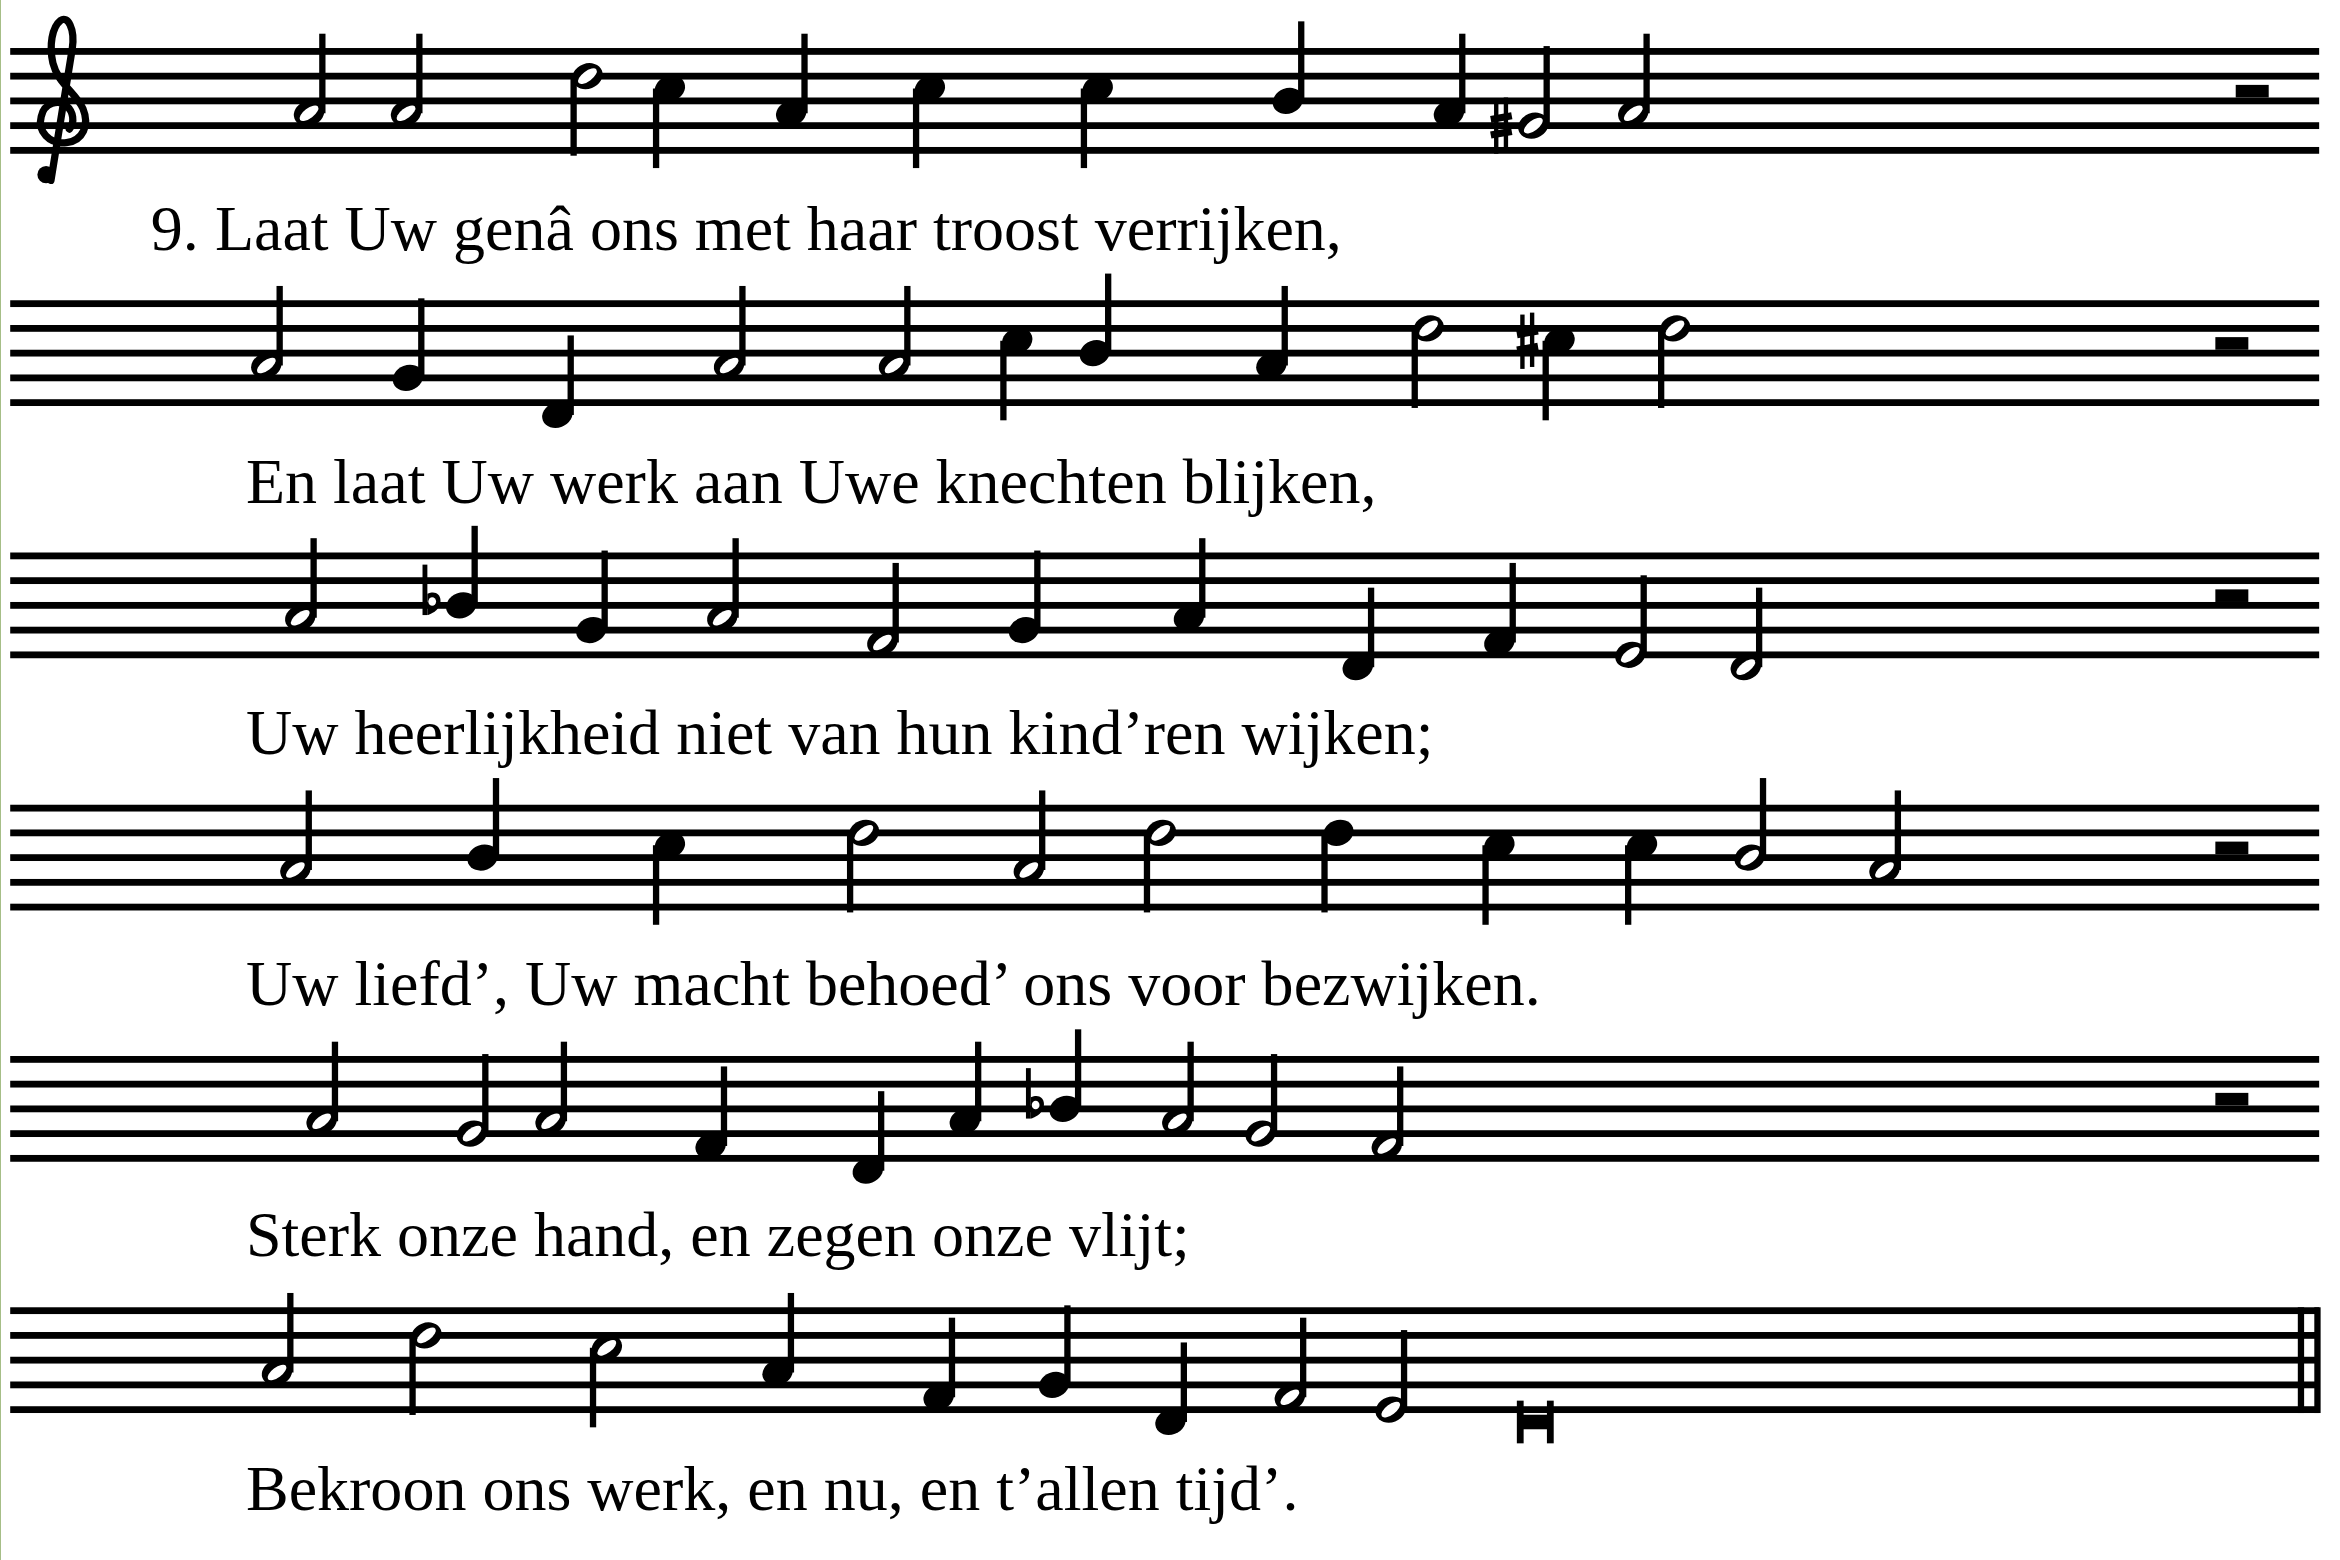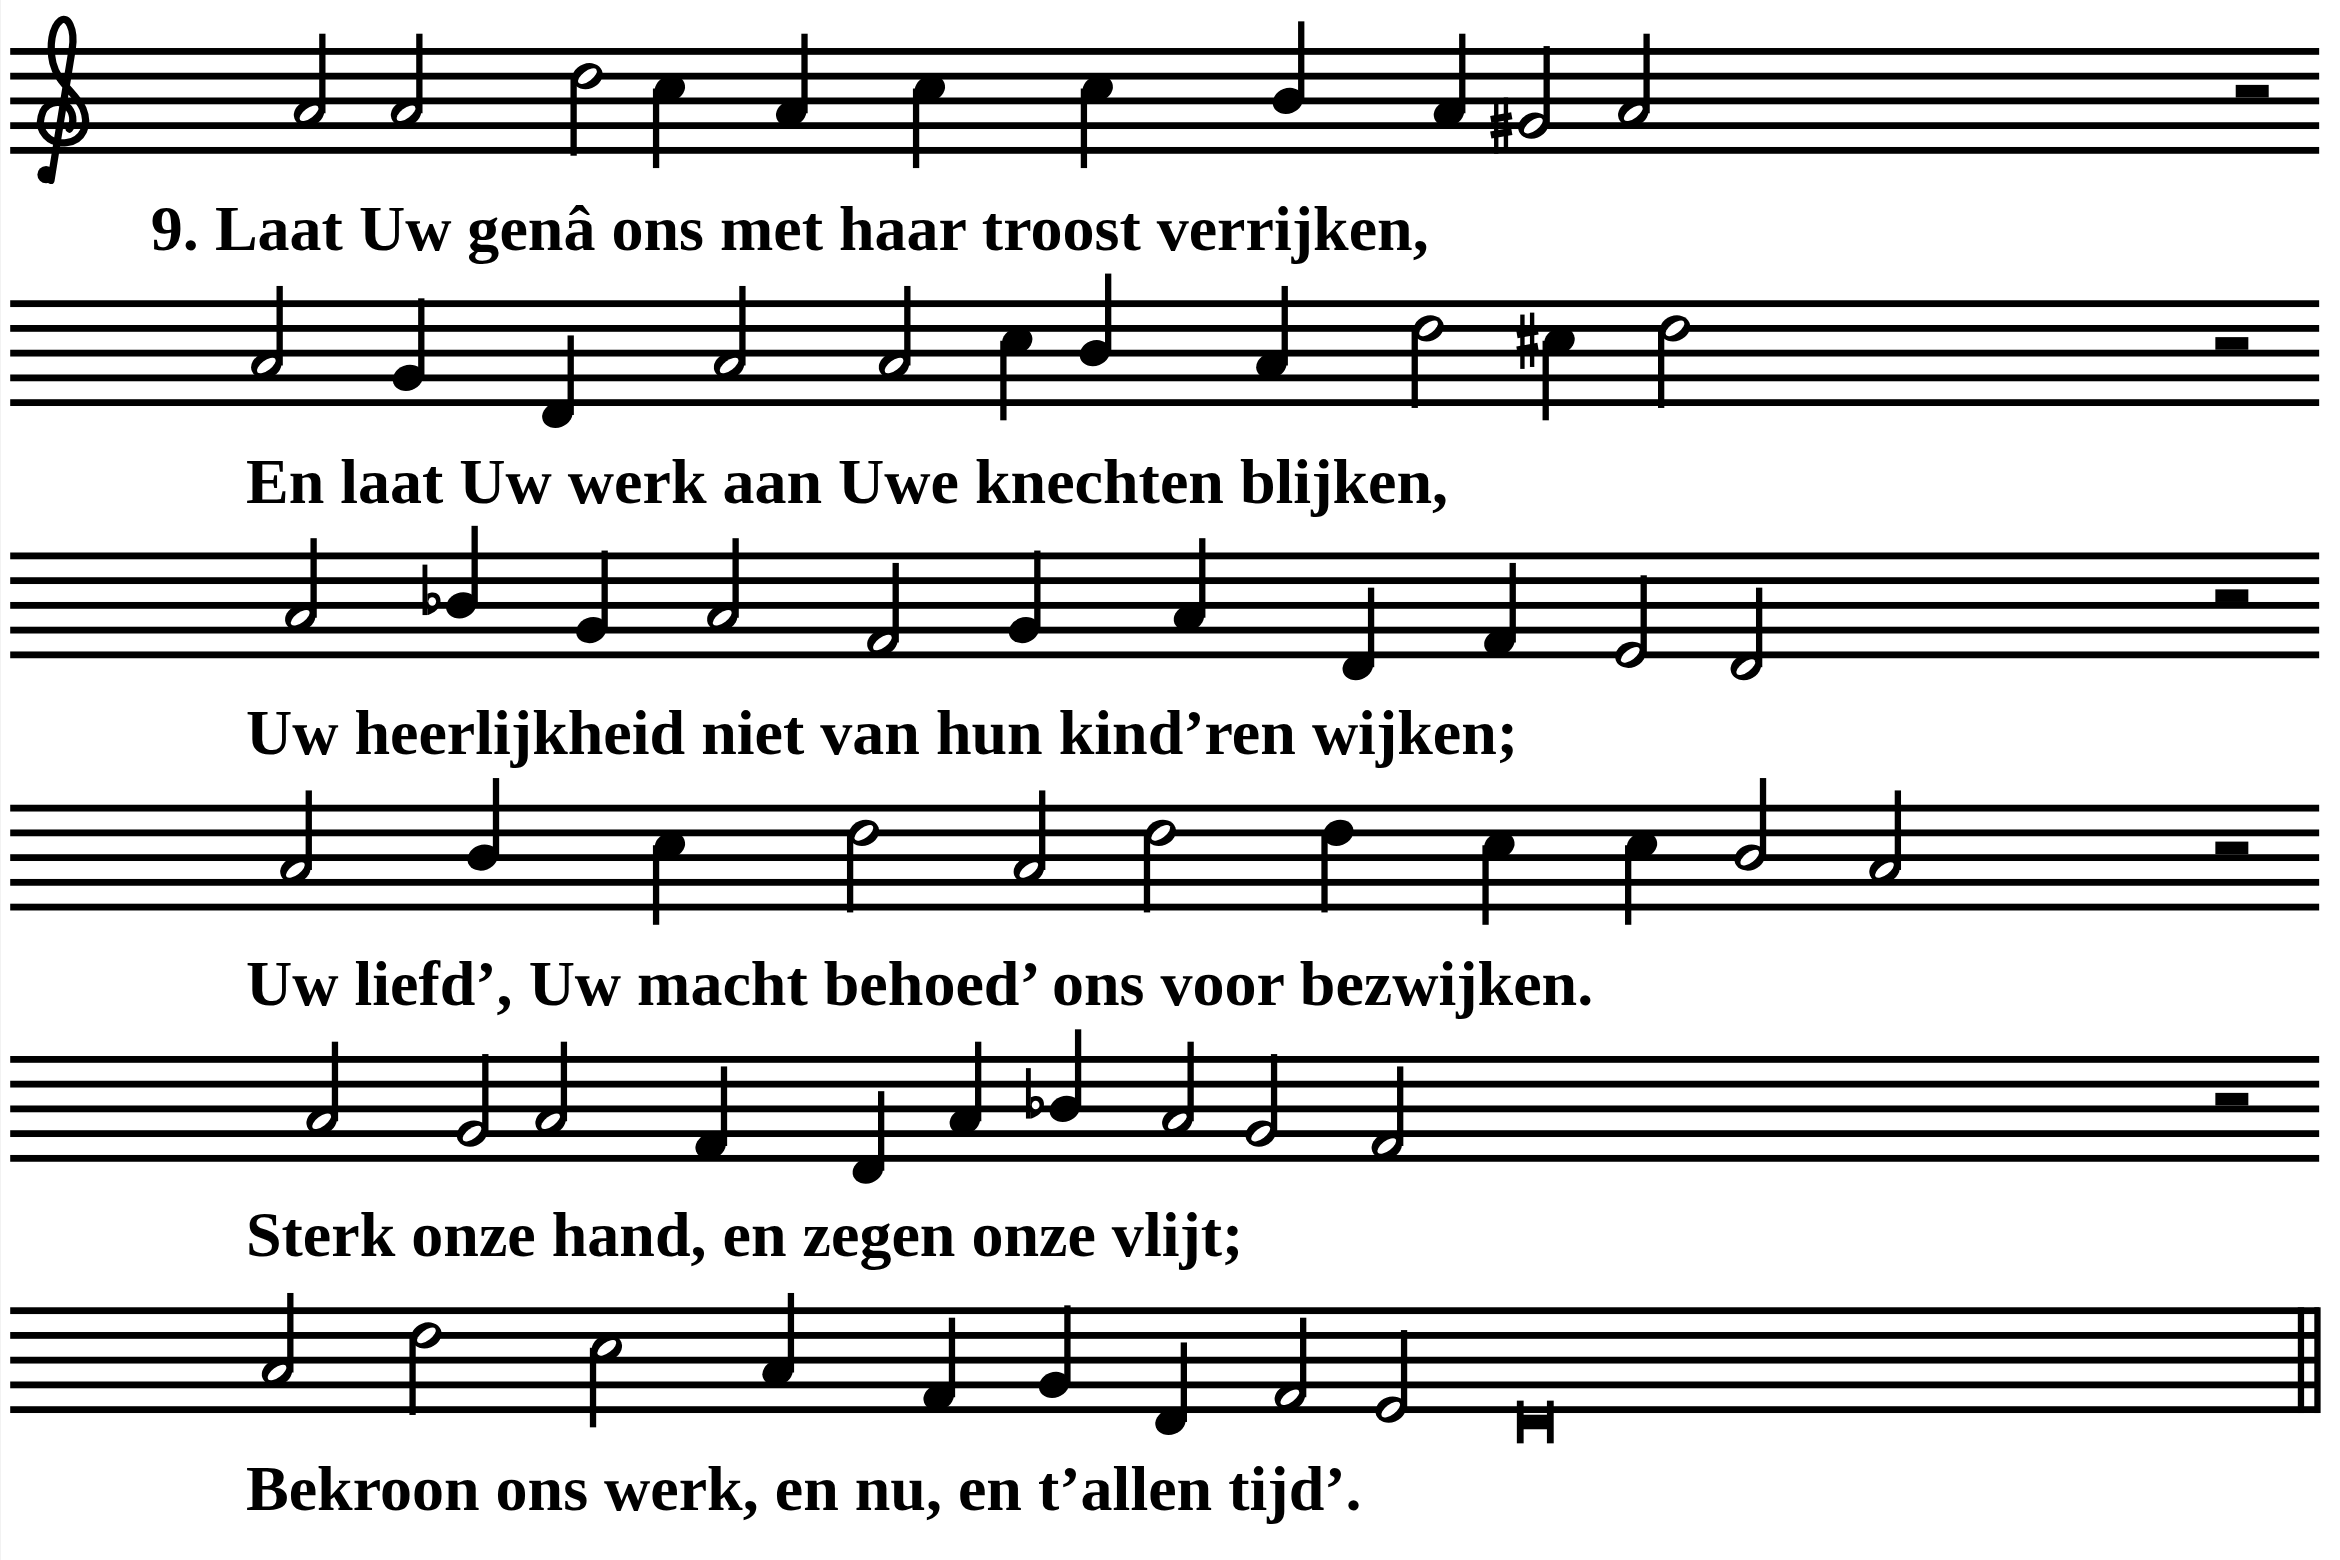--- a/index.html
+++ b/index.html
@@ -4,24 +4,23 @@
 <style>
   html, body {
     margin: 0;
     padding: 0;
     background: #ffffff;
   }
   .page {
     position: relative;
     width: 2341px;
     height: 1560px;
-    background: #e5e5e5;
+    background: #4d7c0f;
     overflow: hidden;
     font-family: "Liberation Serif", serif;
-    font-weight: bold;
   }
   svg { display: block; }
   .lyric-text {
     font-family: "Liberation Serif", serif;
   }
 </style>
 </head>
 <body>
 
 <div class="page">

